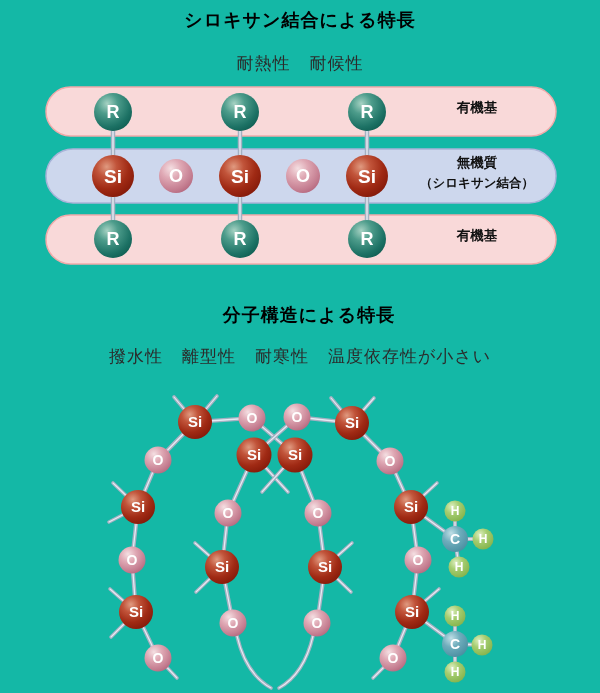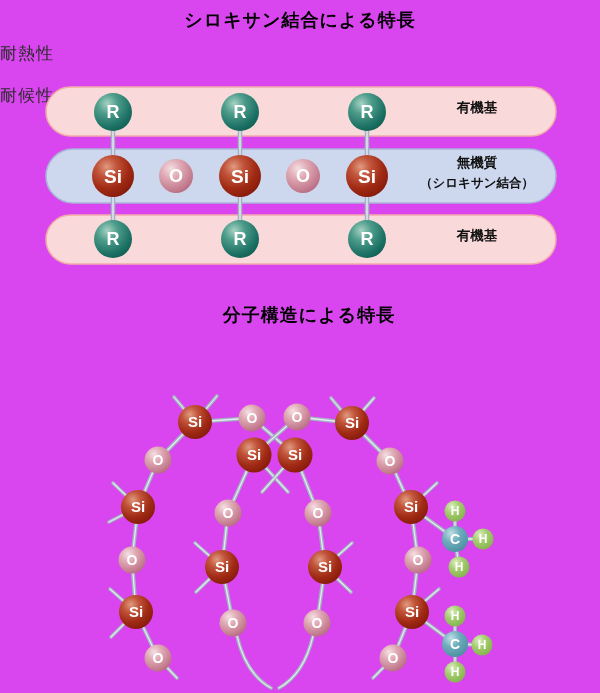--- a/index.html
+++ b/index.html
@@ -1,47 +1,53 @@
 <!DOCTYPE html>
 <html><head>
 <meta charset="utf-8">
 <style>
   html,body{margin:0;padding:0;background:#fff;}
   .canvas{
-    position:relative;width:600px;height:693px;background:#d946ef;overflow:hidden;
+    position:relative;width:600px;height:693px;background:#14b8a6;overflow:hidden;
     font-family:"Liberation Sans","DejaVu Sans",sans-serif;
   }
   .sec-title{
     position:absolute;left:0;width:600px;text-align:center;
     font-size:18px;font-weight:bold;color:#000;letter-spacing:1px;
   }
   .features{
     position:absolute;left:0;width:600px;display:flex;justify-content:center;
     gap:19px;font-size:17px;color:#2b2b2b;letter-spacing:1px;
   }
   .t1{top:8px;}
-  .f1{top:42px;flex-direction:column;}
+  .f1{top:52px;}
   .t2{top:303px;padding-left:9px;}
   .f2{top:345px;}
   #diagram-svg{position:absolute;left:0;top:0;}
   .cap-label{font-family:"Liberation Sans","DejaVu Sans",sans-serif;font-weight:bold;fill:#111;}
   .atom-label{font-family:"Liberation Sans","DejaVu Sans",sans-serif;font-weight:bold;fill:#fff;}
 </style>
 </head>
 <body>
 
 <div class="canvas">
 
   <div class="sec-title t1">シロキサン結合による特長</div>
   <div class="features f1">
     <span>耐熱性</span>
     <span>耐候性</span>
   </div>
 
   <div class="sec-title t2">分子構造による特長</div>
+  <div class="features f2">
+    <span>撥水性</span>
+    <span>離型性</span>
+    <span>耐寒性</span>
+    <span>温度依存性が小さい</span>
+  </div>
 
   <svg id="diagram-svg" width="600" height="693" viewBox="0 0 600 693">
     <defs>
       <radialGradient id="gradSi" cx="0.35" cy="0.28" r="0.85">
         <stop offset="0%" stop-color="#e09a80"></stop>
         <stop offset="28%" stop-color="#c1543a"></stop>
         <stop offset="62%" stop-color="#a02a14"></stop>
         <stop offset="100%" stop-color="#7c1506"></stop>
       </radialGradient>
       <radialGradient id="gradO" cx="0.35" cy="0.28" r="0.85">

